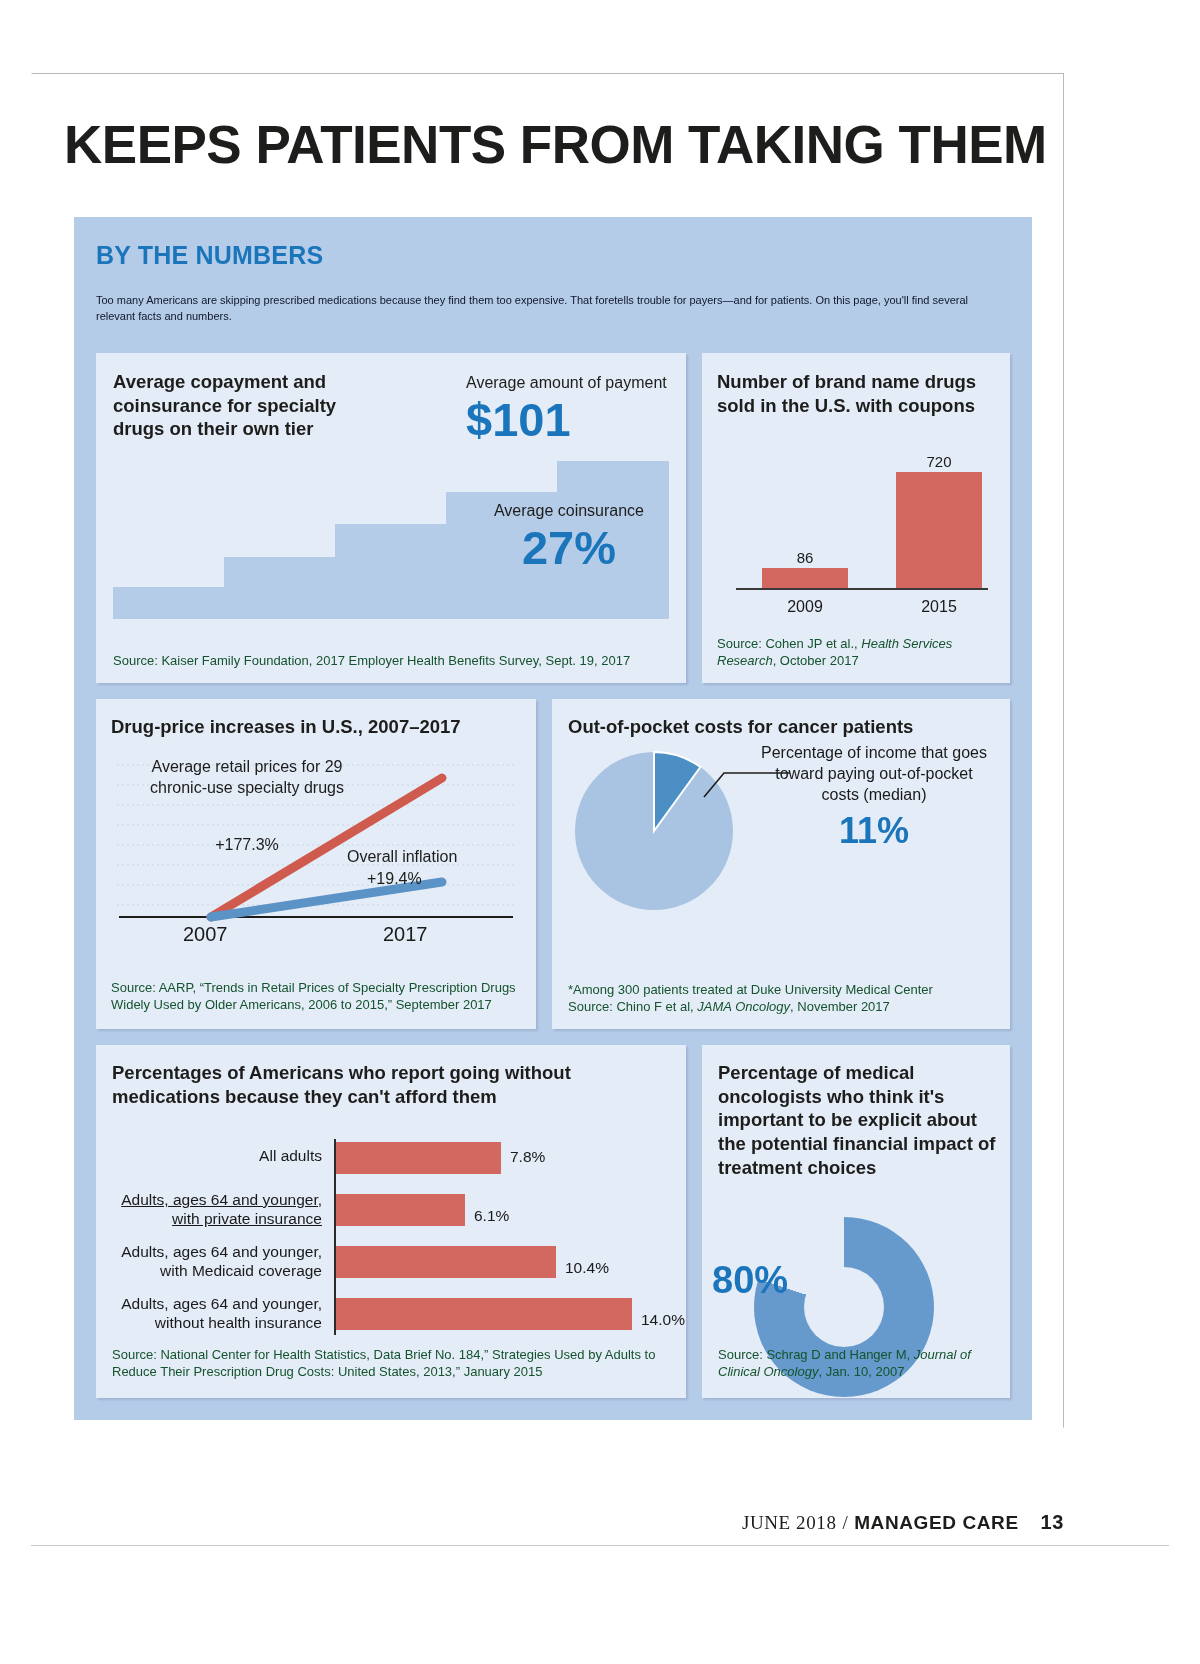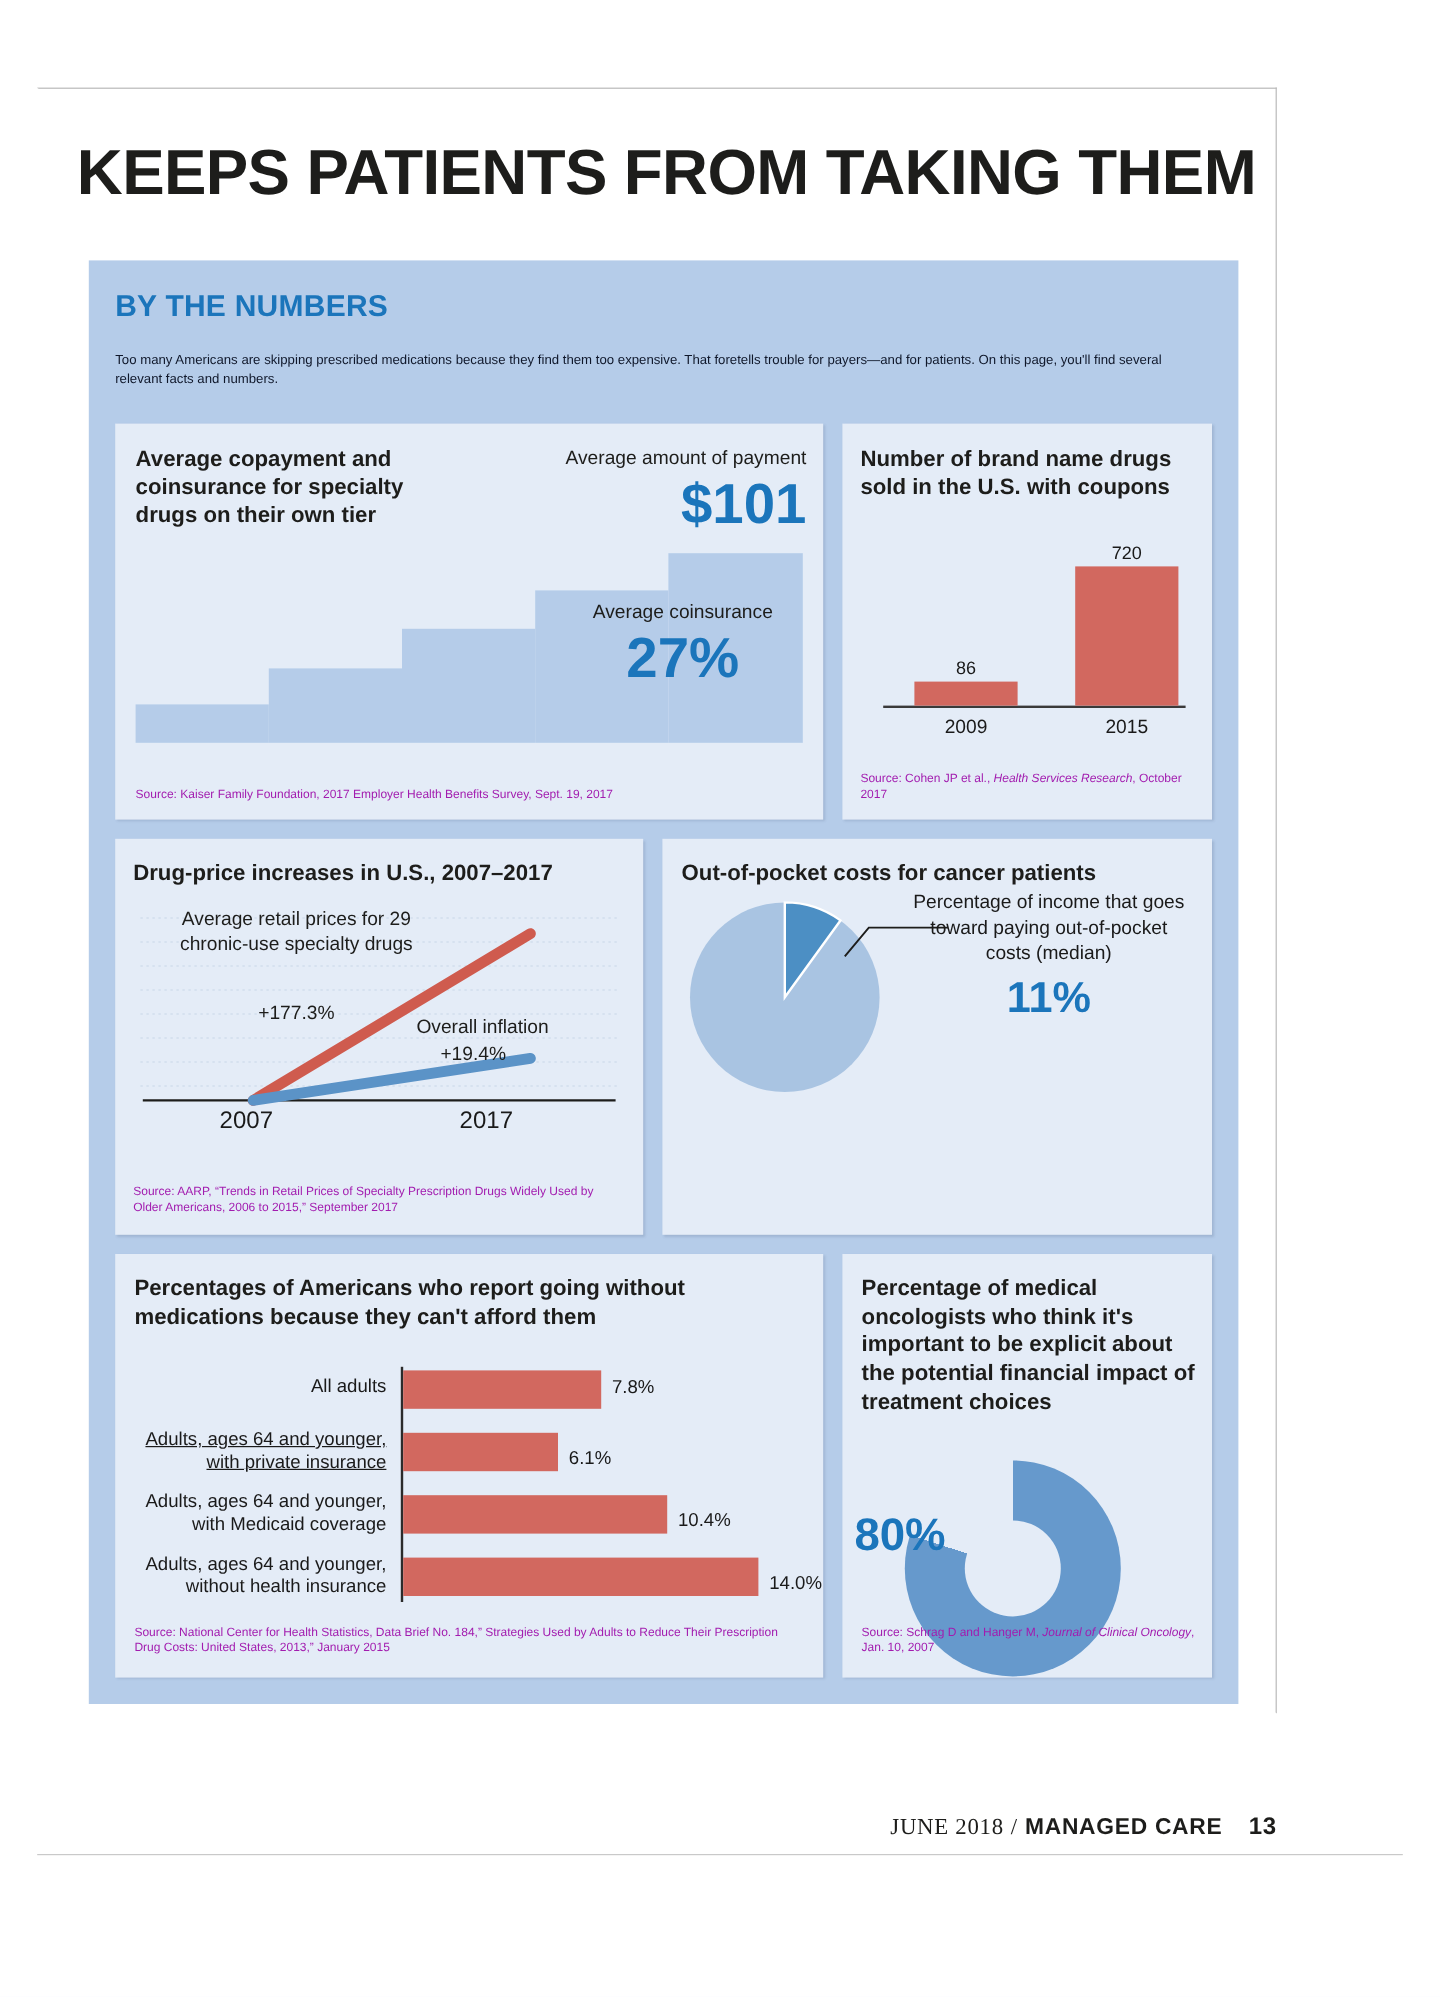--- a/index.html
+++ b/index.html
@@ -37,36 +37,36 @@
 
   .card{
     position:absolute;background:#e4ecf7;
     box-shadow:1.5px 1.5px 2px rgba(80,100,130,.22);
     box-sizing:border-box;
   }
   .card-title{
     font-weight:bold;font-size:18.5px;line-height:1.28;color:#1d1d1b;
   }
   .src{
-    font-size:10px;line-height:1.32;color:#a21caf;
+    font-size:13px;line-height:1.32;color:#14532d;
   }
   .src i{font-style:italic;}
   .blue-num{color:#1b75bb;font-weight:bold;}
 
   
   #card-copay{left:22px;top:136px;width:590px;height:330px;}
   #card-copay .card-title{position:absolute;left:17px;top:17px;width:260px;}
   .stairs{position:absolute;left:17px;top:108px;width:556px;height:158px;}
   .stair{position:absolute;bottom:0;background:#b5cce9;}
   .s1{left:0;width:111px;height:32px;}
   .s2{left:111px;width:111px;height:62px;}
   .s3{left:222px;width:111px;height:95px;}
   .s4{left:333px;width:111px;height:127px;}
   .s5{left:444px;width:112px;height:158px;}
-  .copay-right{position:absolute;left:370px;top:20px;width:206px;text-align:right;}
+  .copay-right{position:absolute;left:370px;top:20px;width:206px;text-align:left;}
   .copay-lbl{font-size:16px;line-height:1.28;color:#1d1d1b;}
   .copay-big{font-size:47px;line-height:1.06;margin-top:2px;}
   .copay-right2{position:absolute;left:370px;top:148px;width:206px;text-align:center;}
   #card-copay .src{position:absolute;left:17px;bottom:14px;}
 
   
   #card-coupons{left:628px;top:136px;width:308px;height:330px;}
   #card-coupons .card-title{position:absolute;left:15px;top:17px;width:275px;}
   .barchart{position:absolute;left:18px;top:95px;width:272px;height:170px;}
   .bc-axis{position:absolute;left:16px;bottom:28px;width:252px;height:2px;background:#3a3a3a;}
@@ -235,20 +235,24 @@
     <svg style="position:absolute;left:150px;top:60px;" width="90" height="40">
       <path d="M2 38 L22 14 L88 14" stroke="#1d1d1b" stroke-width="1.6" fill="none"></path>
     </svg>
 
     <div class="pie-txt">
       <div>Percentage of income that goes toward paying out-of-pocket costs (median)</div>
       <div class="pie-pct blue-num">11%</div>
     </div>
 
 
+    <div class="src">
+      <div>*Among 300 patients treated at Duke University Medical Center</div>
+      <div><span>Source: Chino F et al, </span><i>JAMA Oncology</i><span>, November 2017</span></div>
+    </div>
   </div>
 
   <div class="card" id="card-hbar">
     <div class="card-title">Percentages of Americans who report going without medications because they can't afford them</div>
 
     <div class="hbar-chart">
       <div class="hb-axis"></div>
 
       <div class="hb-row" style="top:0;">
         <div class="hb-lbl" style="top:9px;">All adults</div>

